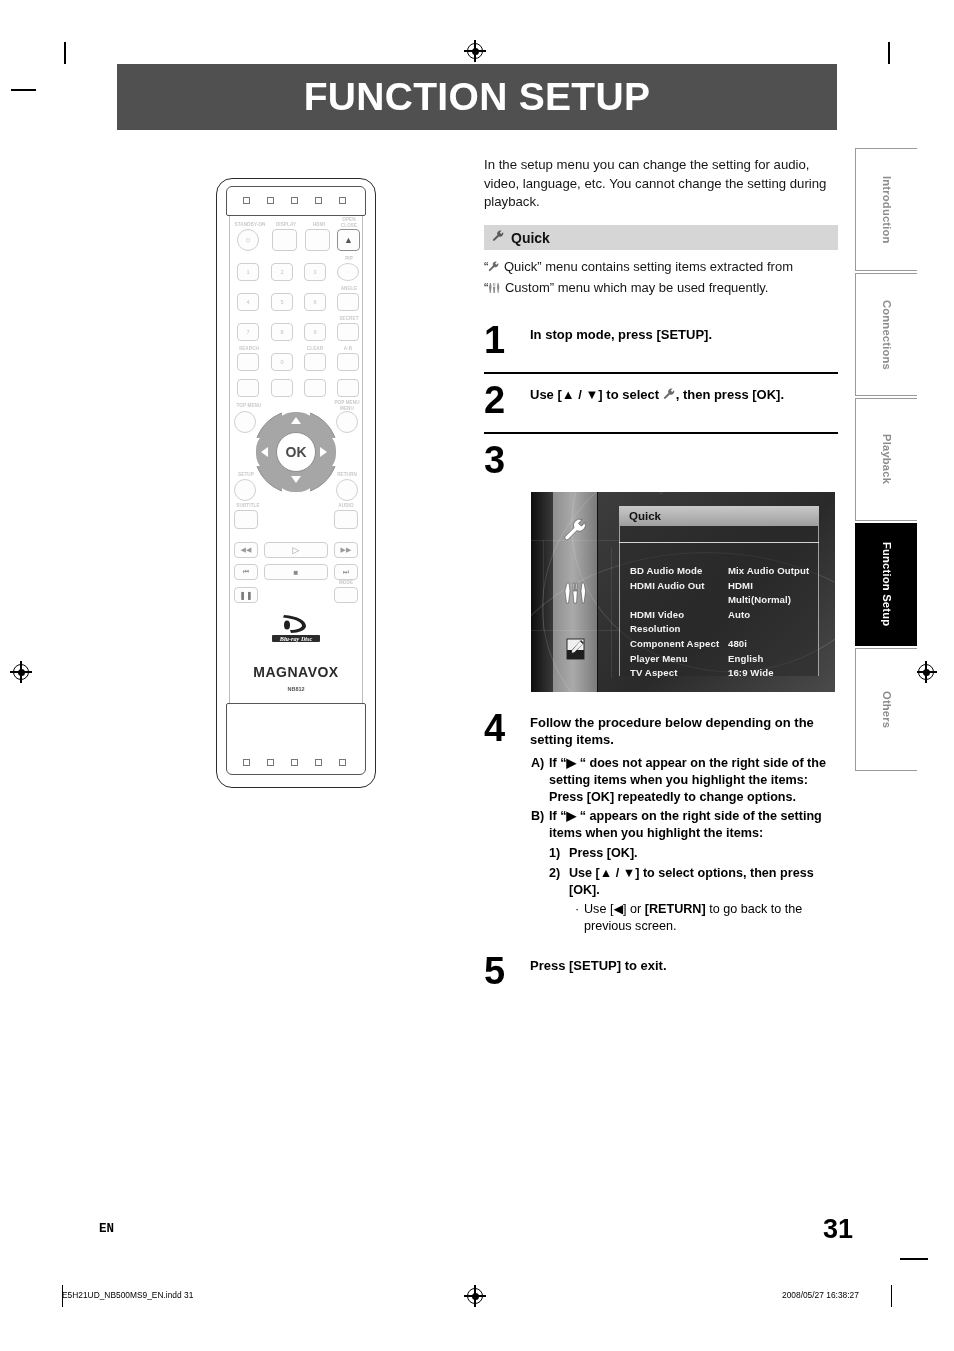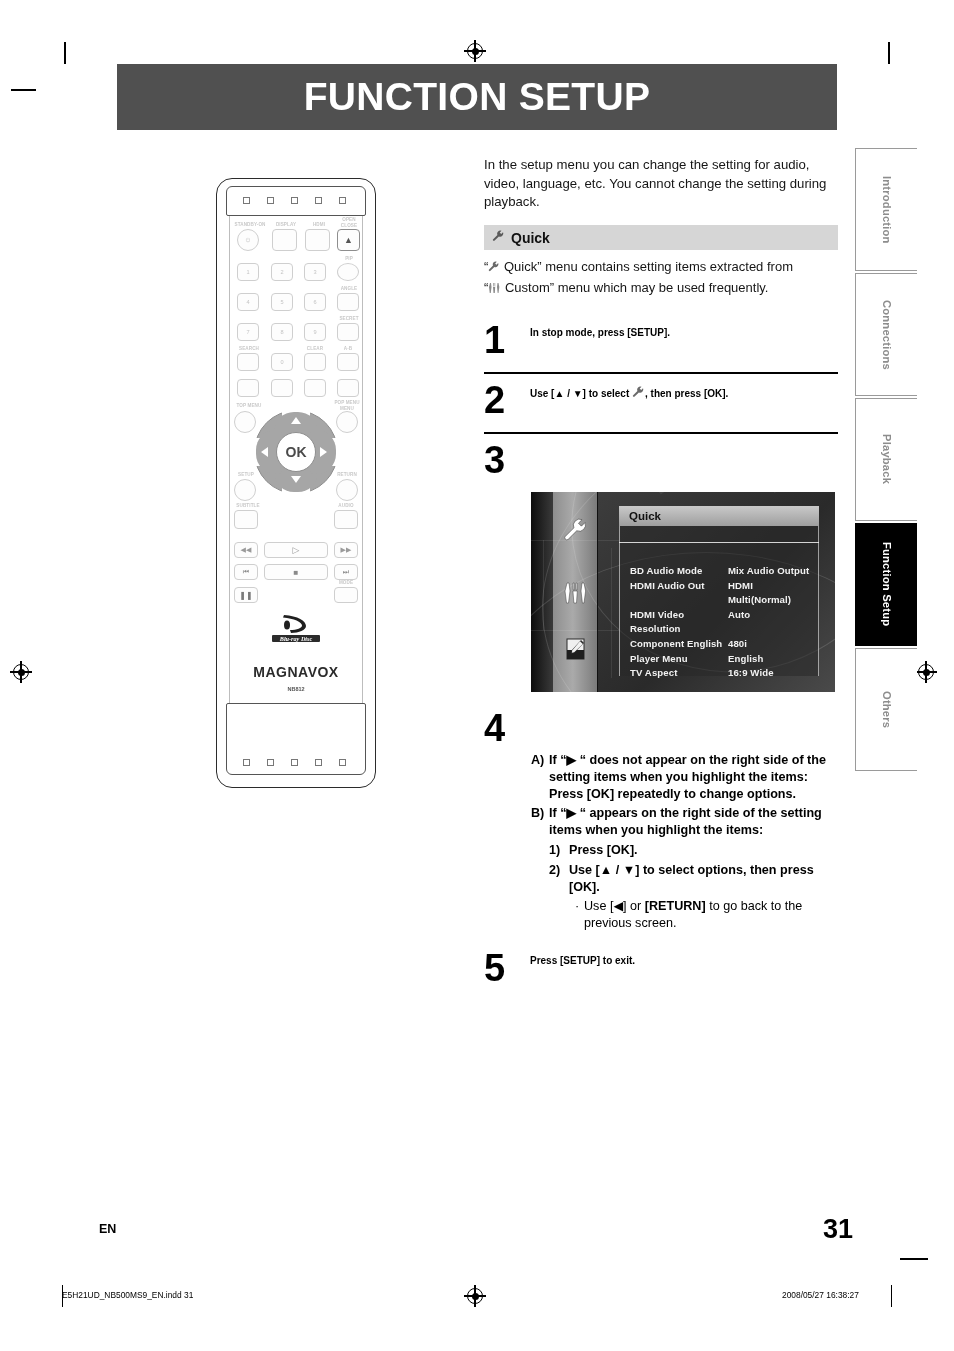--- a/index.html
+++ b/index.html
@@ -63,21 +63,21 @@
   .note-p .ic { display: inline-block; vertical-align: -2px; }
 
   
   .steps { margin-top: 16px; width: 354px; }
   .step { display: flex; align-items: flex-start; padding: 6px 0 14px 0; }
   .step + .step { border-top: 2.2px solid #000; padding-top: 8px; }
   .step .num {
     width: 46px; flex: 0 0 46px; font-size: 38px; font-weight: bold; line-height: .95;
     color: #000; letter-spacing: -1px;
   }
-  .step .txt { font-size: 10px; font-weight: bold; color: #000; line-height: 1.33; padding-top: 4px; }
+  .step .txt { font-size: 13px; font-weight: bold; color: #000; line-height: 1.33; padding-top: 4px; }
 
   .step-media { padding: 0 0 12px 0; }
 
   
   .osd {
     position: relative; width: 304px; height: 200px; margin-left: 47px;
     background: #2c2c2c; overflow: hidden;
   }
   .osd .bg-l { position: absolute; left: 0; top: 0; width: 22px; height: 200px;
     background: linear-gradient(to right,#0d0d0d,#3a3a3a); }
@@ -183,21 +183,21 @@
     font-size: 14px; font-weight: bold; color: #4a4a4a;
   }
   .dpad .arr { position: absolute; width: 0; height: 0; }
   .bd-logo { position: absolute; left: 50px; top: 435px; width: 60px; text-align: center; }
   .brand { position: absolute; left: 0; top: 486px; width: 160px; text-align: center;
     font-size: 14px; font-weight: bold; color: #2b2b2b; letter-spacing: .5px; }
   .model { position: absolute; left: 0; top: 508px; width: 160px; text-align: center;
     font-size: 5.5px; font-weight: bold; color: #555; }
 
   
-  .en-mark { position: absolute; left: 99px; top: 1222px; font-size: 12.5px; font-weight: bold; color: #000; }
+  .en-mark { position: absolute; left: 99px; top: 1222px; font-size: 12.5px; font-weight: bold; color: #000; font-family: Liberation Mono, monospace; }
   .pg-num { position: absolute; left: 823px; top: 1214px; font-size: 27px; font-weight: bold; color: #000; }
   .foot-l { position: absolute; left: 62px; top: 1290px; font-size: 8.4px; color: #000;
     font-family: "Liberation Sans", sans-serif; }
   .foot-r { position: absolute; left: 782px; top: 1290px; font-size: 8.4px; color: #000; }
   .foot-bar { position: absolute; background: #000; width: 1px; height: 22px; }
 </style>
 </head>
 <body>
 
 <div class="page">
@@ -453,37 +453,38 @@
             </div>
             <div class="osd-row">
               <span class="k">HDMI Audio Out</span>
               <span class="v">HDMI Multi(Normal)</span>
             </div>
             <div class="osd-row">
               <span class="k">HDMI Video Resolution</span>
               <span class="v">Auto</span>
             </div>
             <div class="osd-row">
-              <span class="k">Component English</span>
+              <span class="k">Component Aspect</span>
               <span class="v">480i</span>
             </div>
             <div class="osd-row">
               <span class="k">Player Menu</span>
               <span class="v">English</span>
             </div>
             <div class="osd-row">
               <span class="k">TV Aspect</span>
               <span class="v">16:9 Wide</span>
             </div>
           </div>
         </div>
       </div>
 
       <div class="step" style="padding-bottom:4px;">
         <div class="num">4</div>
+        <div class="txt">Follow the procedure below depending on the setting items.</div>
       </div>
 
       <div class="sub-list">
         <div class="lv1">
           <span class="mk">A)</span>
           <span class="bd"><span>If “</span><span>▶</span><span> “ does not appear on the right side of the setting items when you highlight the items:</span></span>
         </div>
         <div class="lv1" style="margin-top:0;">
           <span class="mk"></span>
           <span class="bd">Press [OK] repeatedly to change options.</span>

